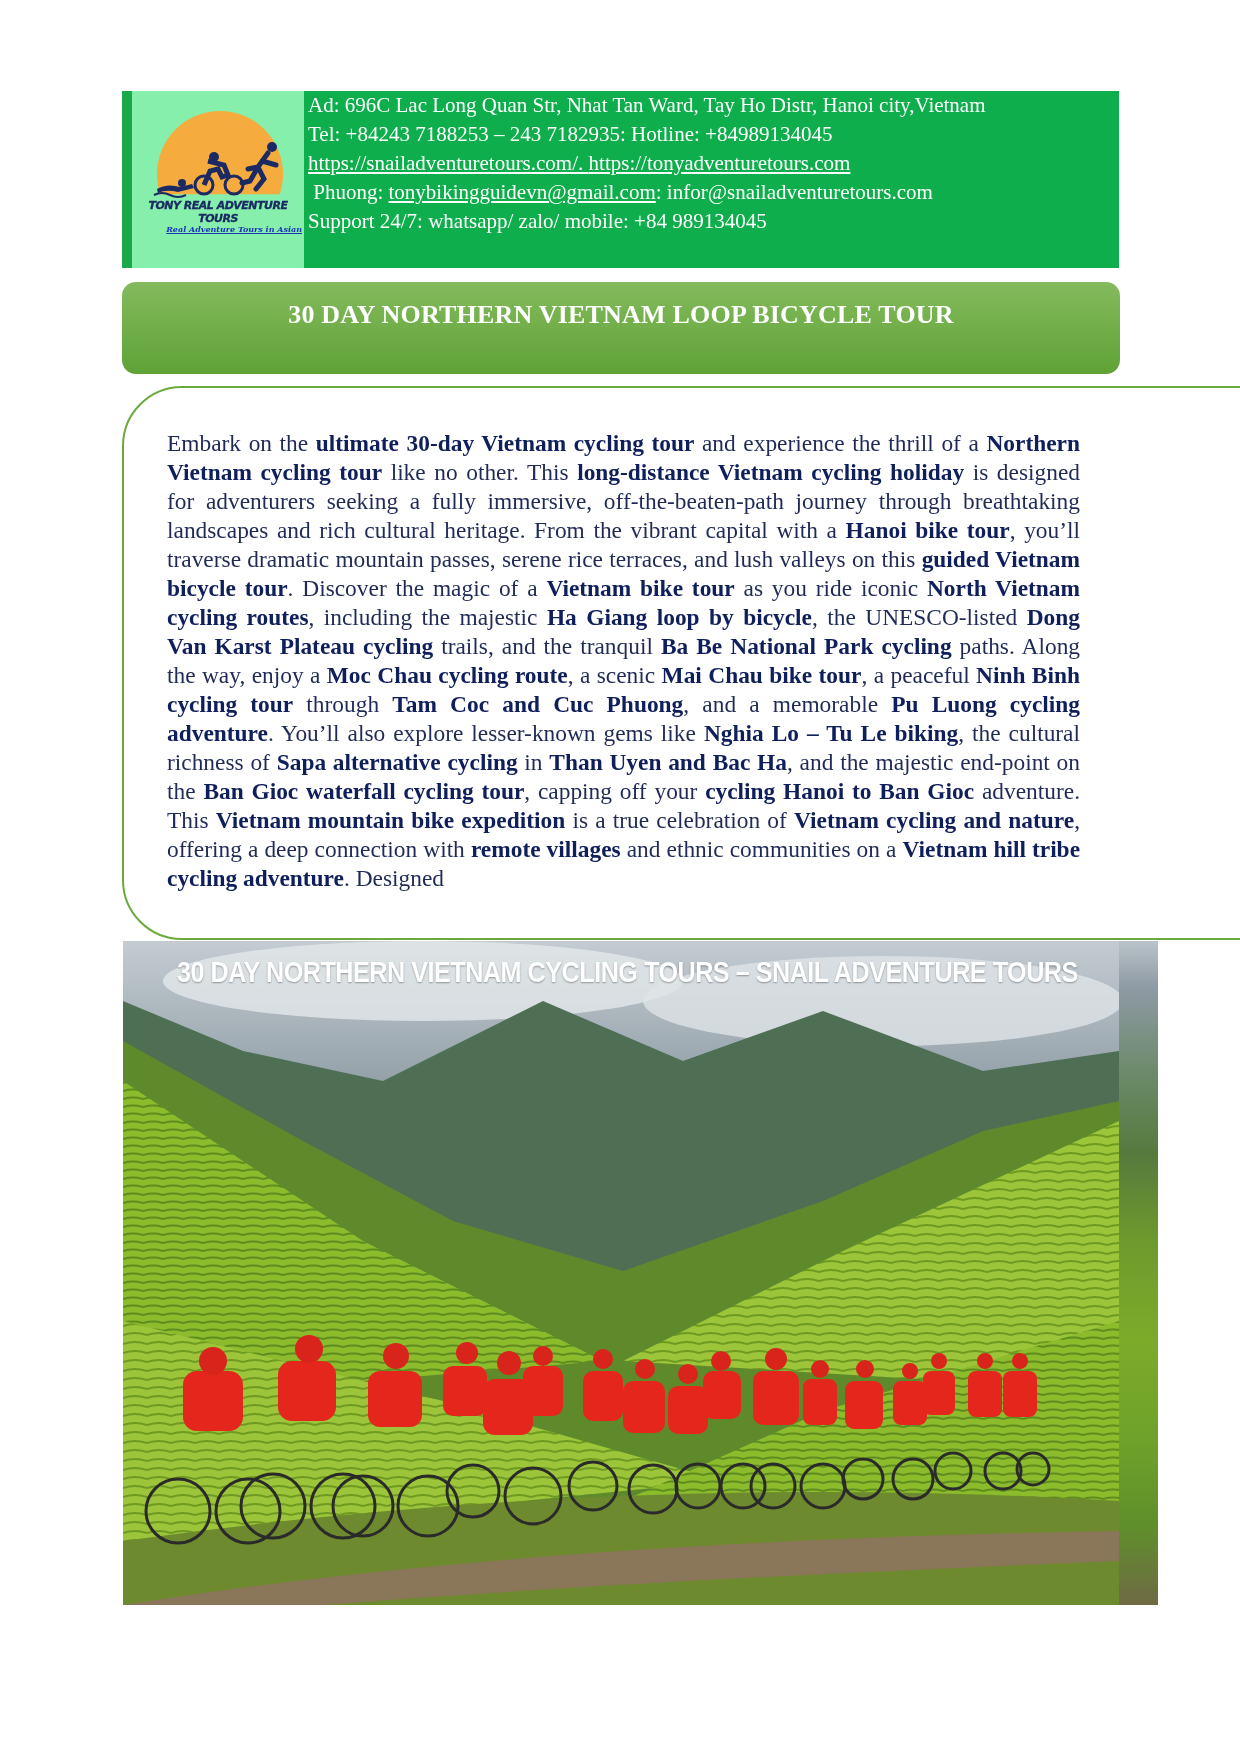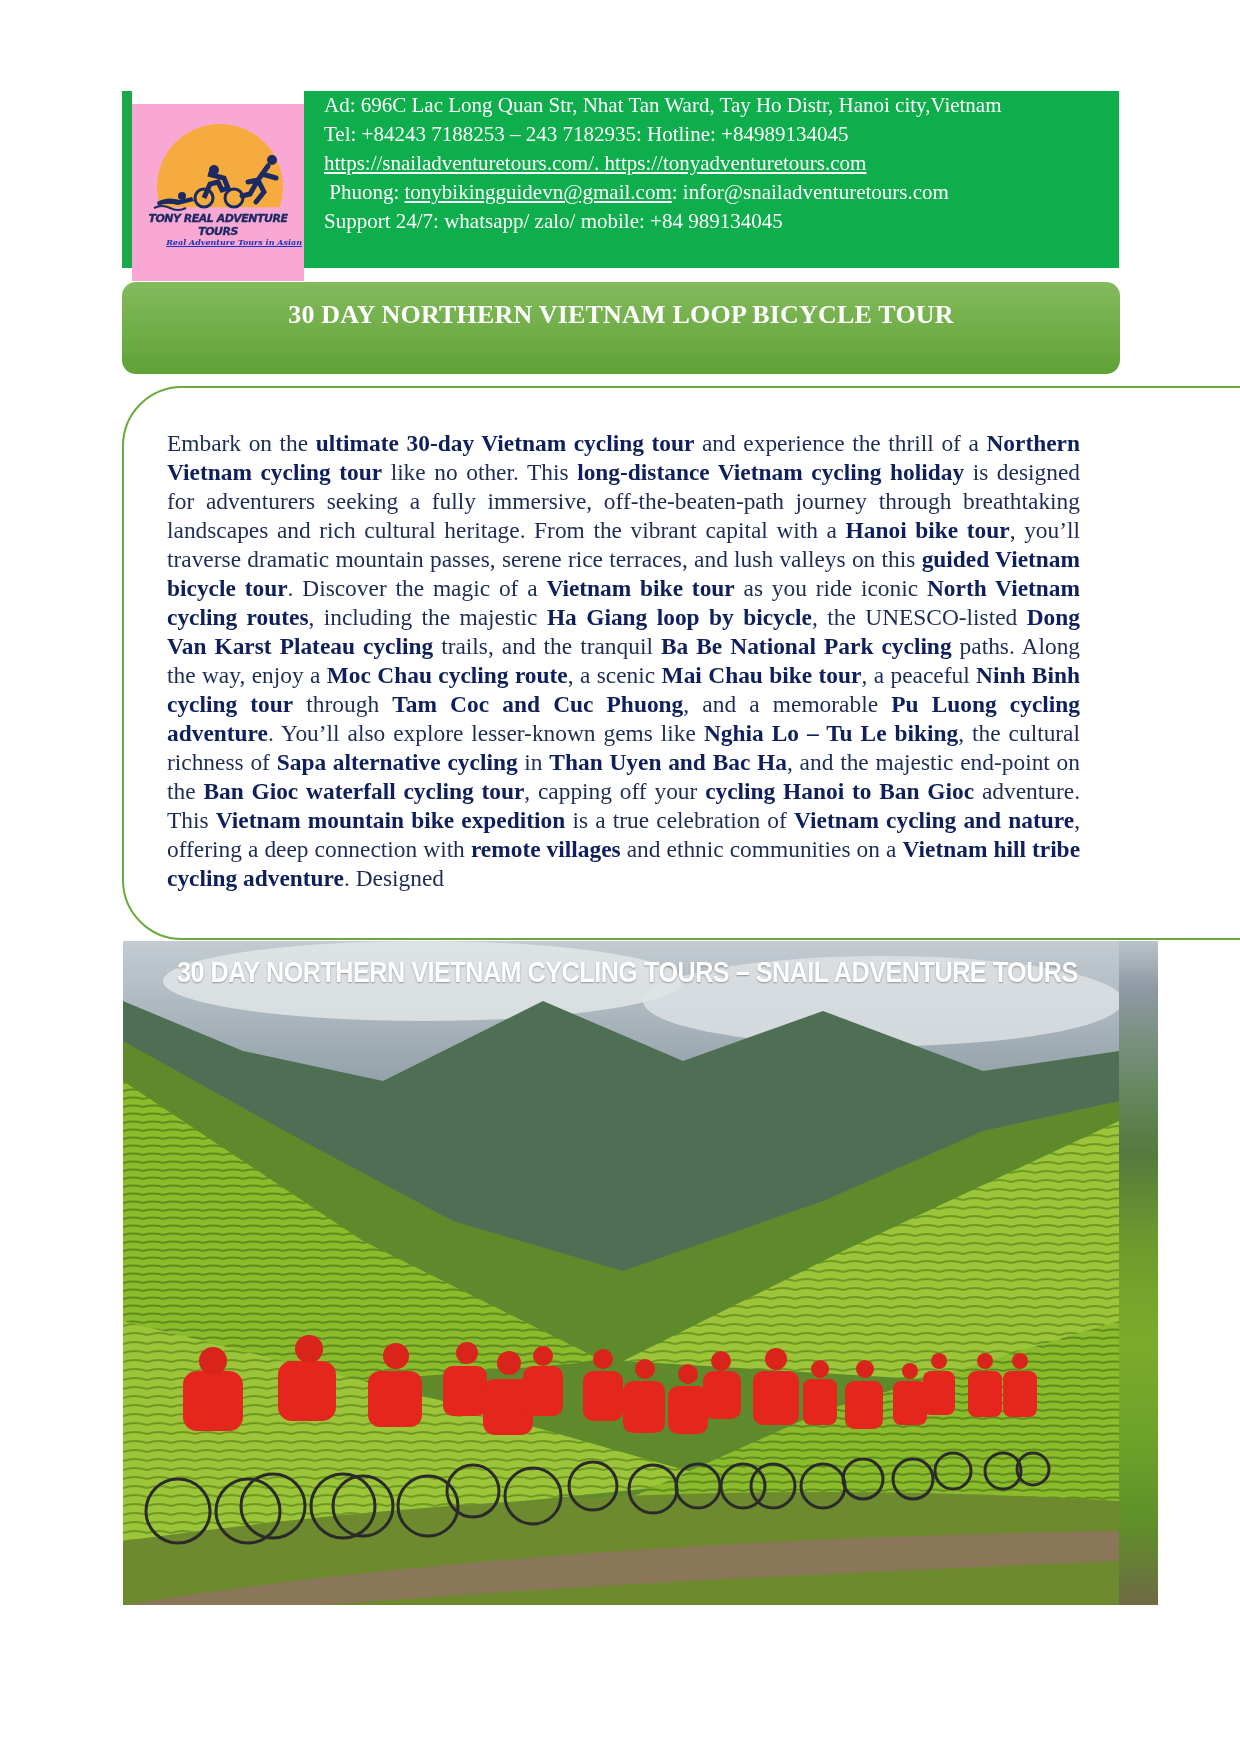--- a/index.html
+++ b/index.html
@@ -1,21 +1,21 @@
 <!DOCTYPE html>
 <html><head>
 <meta charset="utf-8">
 <style>
   html, body { margin:0; padding:0; background:#ffffff; }
   body { width:1240px; height:1754px; position:relative; overflow:hidden; font-family:"DejaVu Serif", serif; }
   .header-bar { position:absolute; left:122px; top:91px; width:10px; height:177px; background:#1aa84a; }
-  .logo-box { position:absolute; left:132px; top:104px; width:172px; height:177px; background:#f9a8d4; }
+  .logo-box { position:absolute; left:132px; top:91px; width:172px; height:177px; background:#86efac; }
   .info-box { position:absolute; left:304px; top:91px; width:815px; height:177px; background:#0fae4c; color:#fff; font-family:"Liberation Serif", serif; }
   .info-title { text-align:center; font-weight:bold; font-size:21px; margin-top:2px; line-height:26px; }
-  .info-line { font-size:21px; line-height:29px; padding-left:20px; white-space:nowrap; }
+  .info-line { font-size:21px; line-height:29px; padding-left:4px; white-space:nowrap; }
   .info-line a, .u { color:#fff; text-decoration:underline; }
 
   
   .sun { position:absolute; left:25px; top:20px; width:126px; height:126px; border-radius:50%; background:#f5ab3d; clip-path: inset(0 0 34% 0); }
   .logo-figs { position:absolute; left:20px; top:48px; width:140px; height:60px; }
   .logo-name { position:absolute; left:2px; top:108px; width:168px; text-align:center; font-family:"DejaVu Sans", sans-serif; font-size:11px; font-weight:bold; font-style:italic; color:#1b2a63; letter-spacing:-0.5px; -webkit-text-stroke:0.3px #1b2a63; }
   .logo-tag { position:absolute; left:2px; top:133px; width:168px; text-align:right; font-family:"DejaVu Serif", serif; font-size:8px; font-weight:bold; font-style:italic; color:#1d34b8; text-decoration:underline; }
 
   
   .title-banner { position:absolute; left:122px; top:282px; width:998px; height:92px; border-radius:14px; background:linear-gradient(#84bb5d, #5fa236); display:flex; align-items:flex-start; justify-content:center; }

